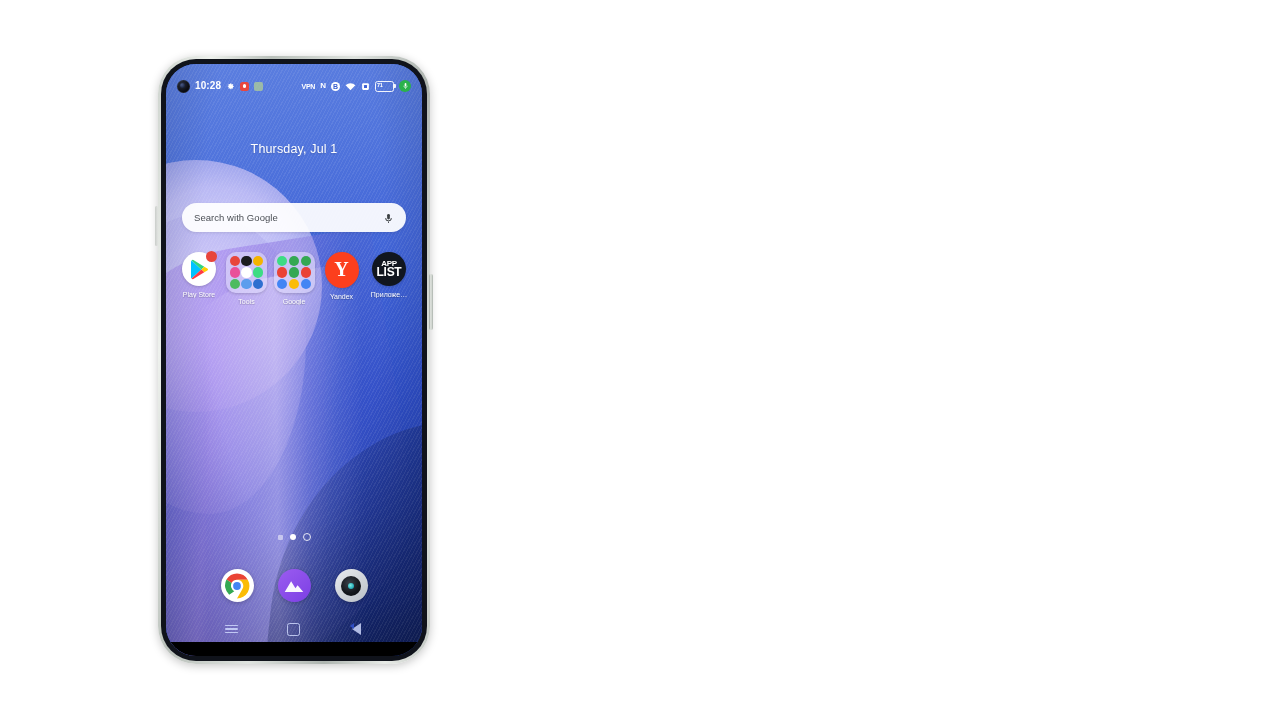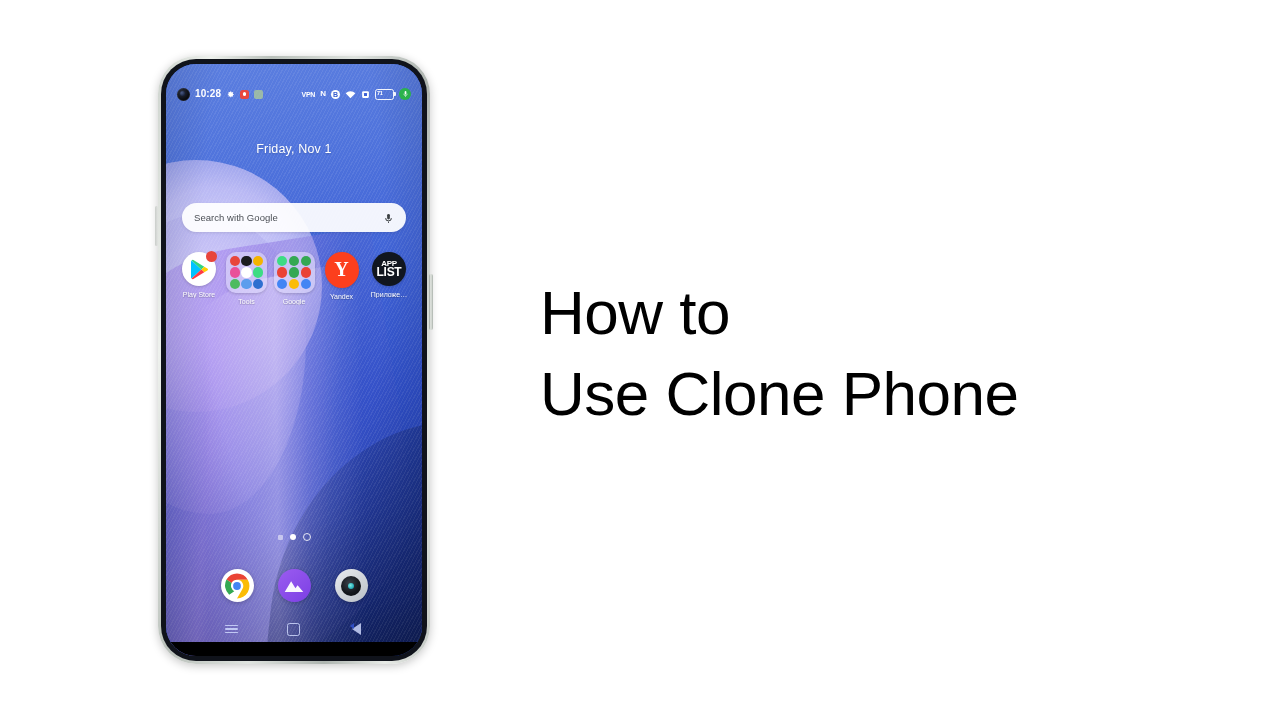--- a/index.html
+++ b/index.html
@@ -148,21 +148,21 @@
   .wall-vignette {
     position:absolute; inset:0;
     background: radial-gradient(ellipse at 50% 30%, rgba(0,0,0,0) 50%, rgba(0,0,0,.18) 100%);
   }
 
   
   .statusbar {
     position:absolute; left:0; right:0; top:0;
     height: 28px;
     display:flex; align-items:center;
-    padding: 16px 11px;
+    padding: 8px 11px;
     color:#fff;
     z-index: 6;
   }
   .sb-left { display:flex; align-items:center; gap:5px; }
   .sb-right { margin-left:auto; display:flex; align-items:center; gap:5px; }
   .punchhole {
     width: 13px; height: 13px; border-radius:50%;
     background: radial-gradient(circle at 36% 34%, #2c3140 0%, #0b0d14 58%, #000 100%);
     box-shadow: inset 0 0 0 1px rgba(255,255,255,.08);
     position:relative;
@@ -409,21 +409,21 @@
           <span class="ic-mic-grn">
             <svg width="7" height="8" viewBox="0 0 24 24" fill="#ffffff">
               <rect x="9" y="2" width="6" height="12" rx="3"></rect>
               <path d="M5 11a7 7 0 0 0 14 0h-2a5 5 0 0 1-10 0H5z"></path>
               <rect x="11" y="18" width="2" height="4"></rect>
             </svg>
           </span>
         </div>
       </div>
 
-      <div class="datetext">Friday, Nov 1</div>
+      <div class="datetext">Thursday, Jul 1</div>
 
       <div class="searchbar">
         <span class="ph">Search with Google</span>
         <span class="mic-ic">
           <svg width="11" height="13" viewBox="0 0 24 24" fill="#3c4043">
             <rect x="9" y="2" width="6" height="12" rx="3"></rect>
             <path d="M5 11a7 7 0 0 0 14 0h-1.8a5.2 5.2 0 0 1-10.4 0H5z"></path>
             <rect x="11" y="18" width="2" height="4" rx="1"></rect>
           </svg>
         </span>
@@ -531,18 +531,14 @@
         </div>
         <div class="nav-btn nav-tri-wrap">
           <span class="nav-tri"></span>
         </div>
       </div>
 
       <div class="chin"></div>
     </div>
   </div>
 
-  <div id="title">
-    <div class="t-line1">How to</div>
-    <div class="t-line2">Use Clone Phone</div>
-  </div>
 
 </div>
 
 </body></html>

